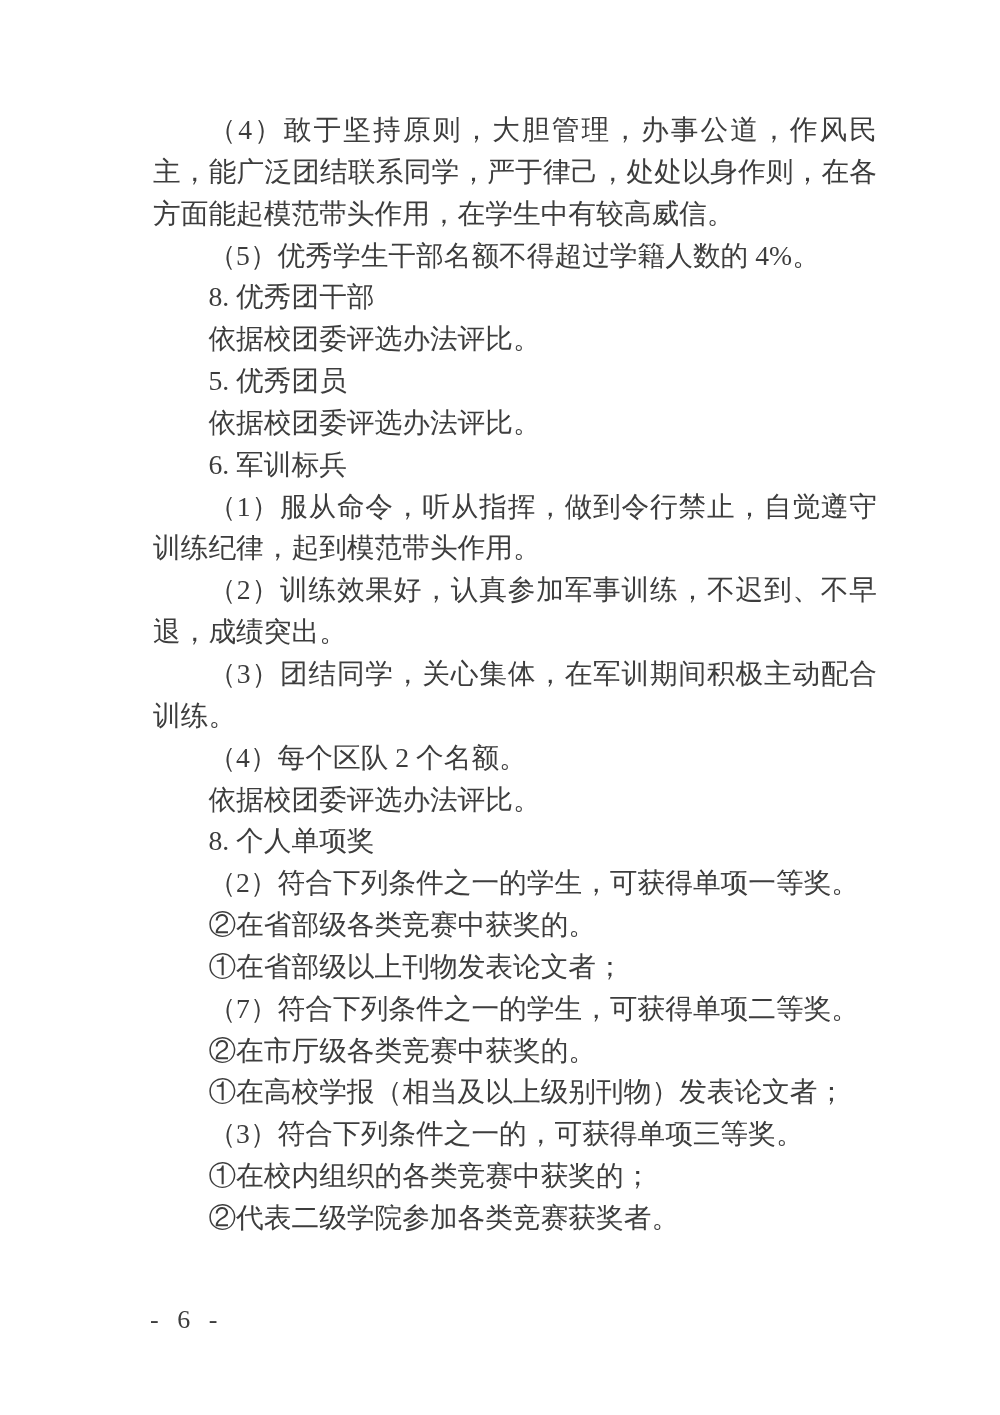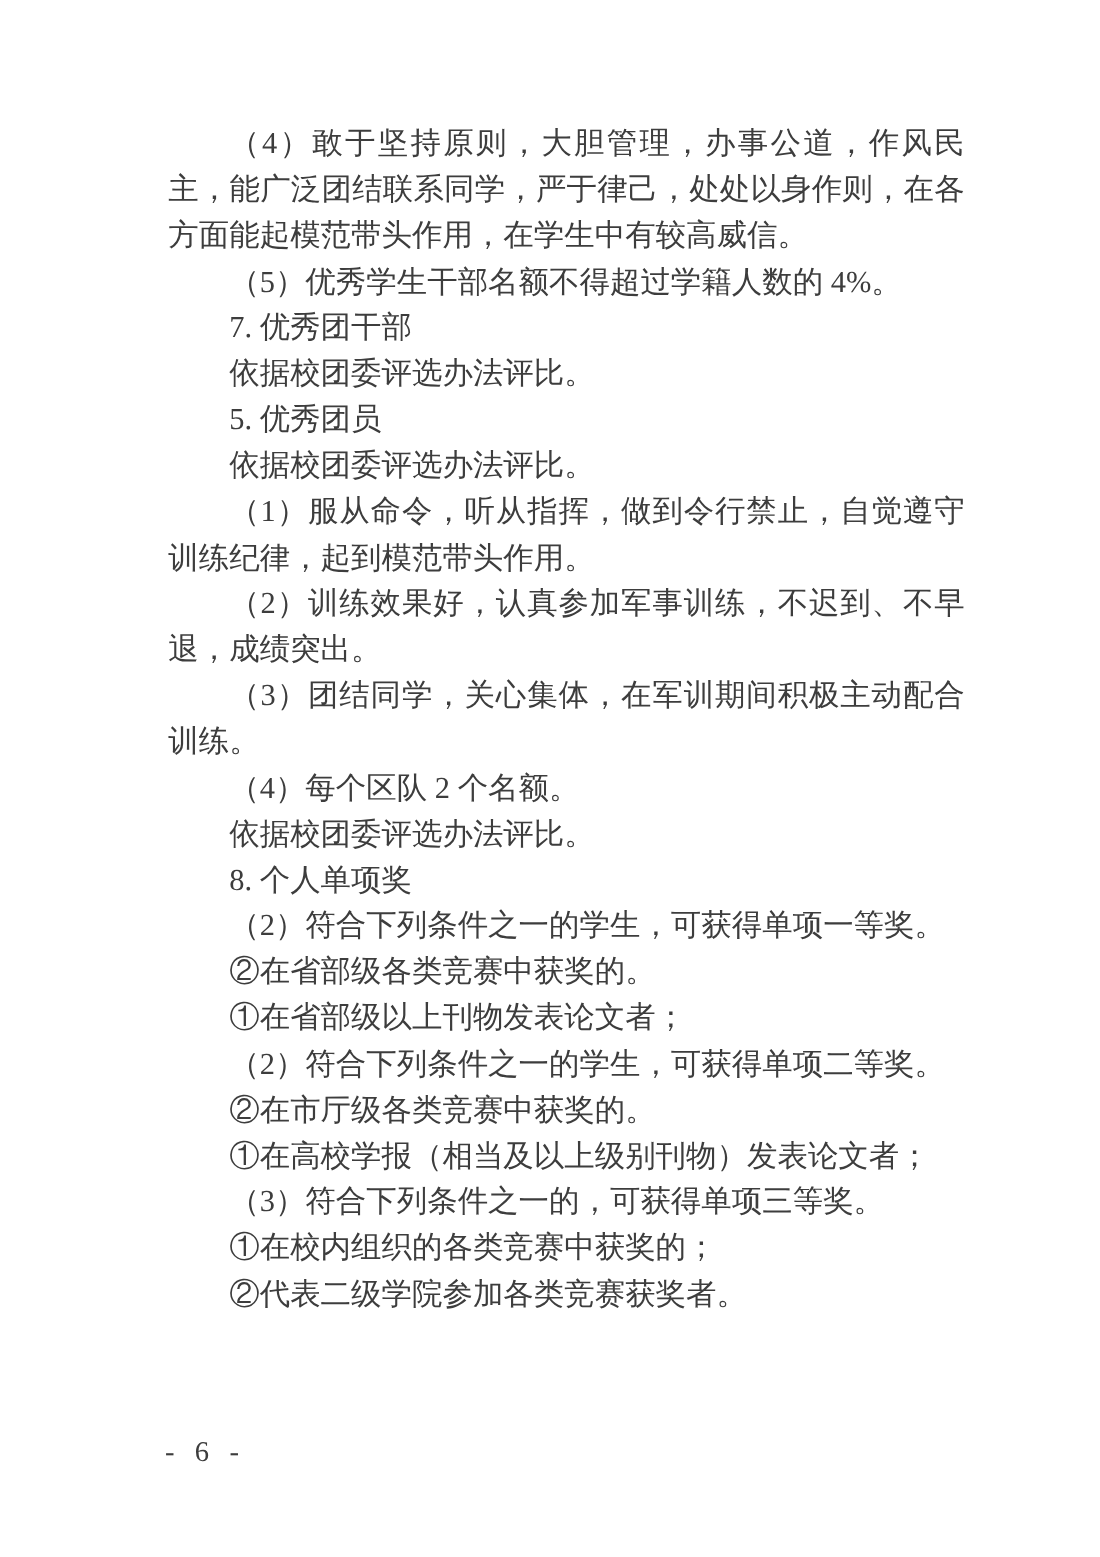--- a/index.html
+++ b/index.html
@@ -41,34 +41,35 @@
     letter-spacing: 6px;
   }
 </style>
 </head>
 <body style="background: rgb(255, 255, 255); color: rgb(61, 61, 61);">
 
 <div class="page">
   <main class="content">
       <p class="para">（4）敢于坚持原则，大胆管理，办事公道，作风民主，能广泛团结联系同学，严于律己，处处以身作则，在各方面能起模范带头作用，在学生中有较高威信。</p>
       <p class="para">（5）优秀学生干部名额不得超过学籍人数的 4%。</p>
-      <p class="para">7. 优秀团干部</p>
+      <p class="para">8. 优秀团干部</p>
       <p class="para">依据校团委评选办法评比。</p>
       <p class="para">5. 优秀团员</p>
       <p class="para">依据校团委评选办法评比。</p>
+      <p class="para">6. 军训标兵</p>
       <p class="para">（1）服从命令，听从指挥，做到令行禁止，自觉遵守训练纪律，起到模范带头作用。</p>
       <p class="para">（2）训练效果好，认真参加军事训练，不迟到、不早退，成绩突出。</p>
       <p class="para">（3）团结同学，关心集体，在军训期间积极主动配合训练。</p>
       <p class="para">（4）每个区队 2 个名额。</p>
       <p class="para">依据校团委评选办法评比。</p>
       <p class="para">8. 个人单项奖</p>
       <p class="para">（2）符合下列条件之一的学生，可获得单项一等奖。</p>
       <p class="para">②在省部级各类竞赛中获奖的。</p>
       <p class="para">①在省部级以上刊物发表论文者；</p>
-      <p class="para">（2）符合下列条件之一的学生，可获得单项二等奖。</p>
+      <p class="para">（7）符合下列条件之一的学生，可获得单项二等奖。</p>
       <p class="para">②在市厅级各类竞赛中获奖的。</p>
       <p class="para">①在高校学报（相当及以上级别刊物）发表论文者；</p>
       <p class="para">（3）符合下列条件之一的，可获得单项三等奖。</p>
       <p class="para">①在校内组织的各类竞赛中获奖的；</p>
       <p class="para">②代表二级学院参加各类竞赛获奖者。</p>
     </main>
   <div class="footer">- 6 -</div>
 </div>
 
 </body></html>

